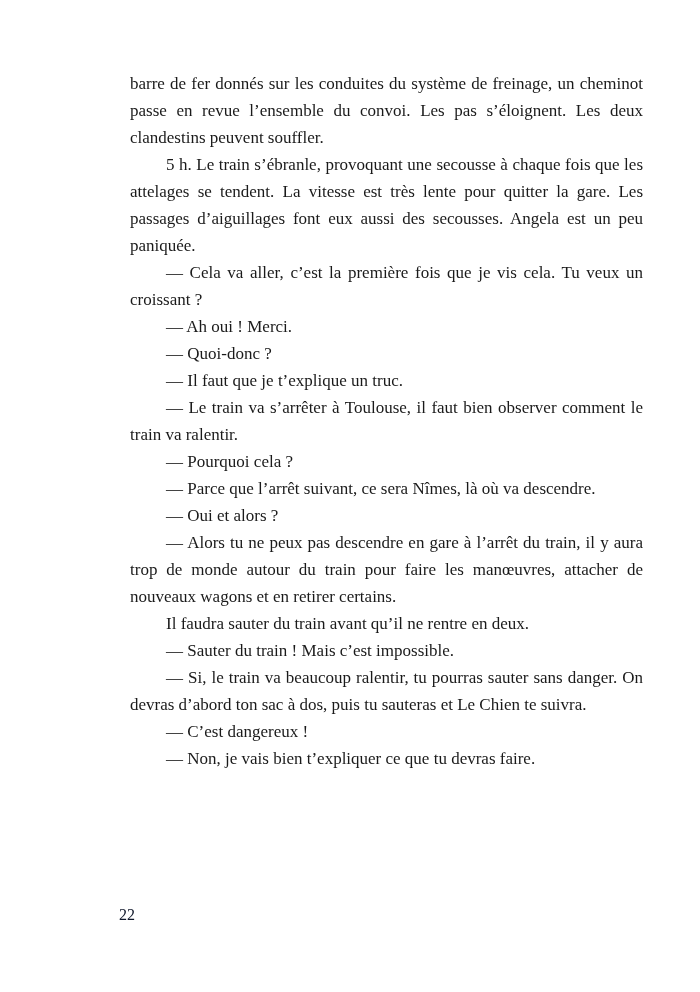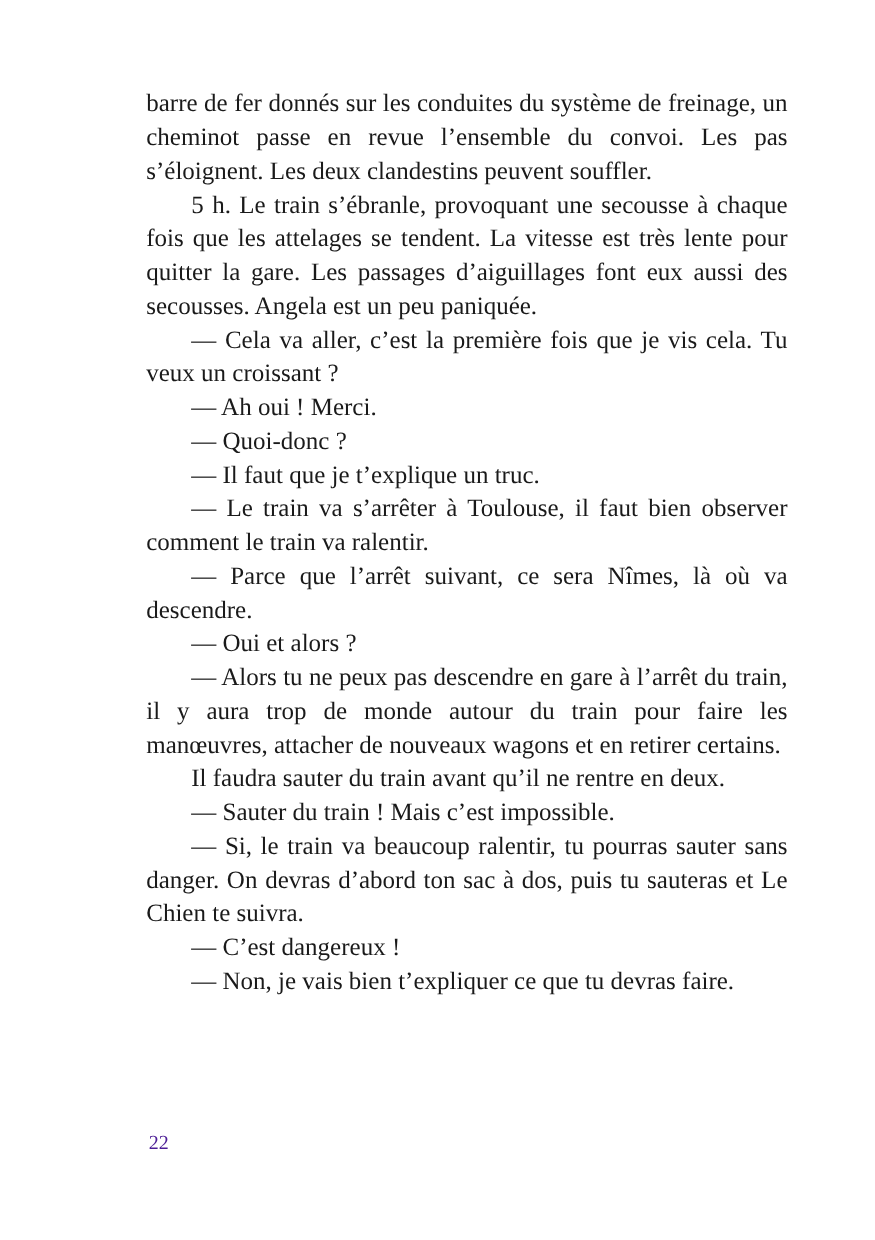--- a/index.html
+++ b/index.html
@@ -11,56 +11,57 @@
     position: relative;
     width: 700px;
     height: 992px;
     background: #ffffff;
     overflow: hidden;
     font-family: "Liberation Serif", "DejaVu Serif", serif;
     color: #1a1a1a;
   }
   .text-block {
     position: absolute;
-    left: 117px;
+    left: 130px;
     top: 70px;
     width: 513px;
-    font-size: 20px;
+    font-size: 17px;
     line-height: 27px;
     text-align: justify;
     text-justify: inter-word;
   }
   .para {
     margin: 0;
     padding: 0;
   }
   .para.indent {
     text-indent: 36px;
   }
   .page-number {
     position: absolute;
     left: 119px;
     top: 905px;
     font-size: 16px;
     line-height: 20px;
-    color: #4c1d95;
+    color: #0f172a;
   }
 </style>
 </head>
 <body>
 
 <div class="page">
   <div class="text-block">
     <p class="para">barre de fer donnés sur les conduites du système de freinage, un cheminot passe en revue l’ensemble du convoi. Les pas s’éloignent. Les deux clandestins peuvent souffler.</p>
     <p class="para indent">5 h. Le train s’ébranle, provoquant une secousse à chaque fois que les attelages se tendent. La vitesse est très lente pour quitter la gare. Les passages d’aiguillages font eux aussi des secousses. Angela est un peu paniquée.</p>
     <p class="para indent">— Cela va aller, c’est la première fois que je vis cela. Tu veux un croissant&nbsp;?</p>
     <p class="para indent">— Ah oui&nbsp;! Merci.</p>
     <p class="para indent">— Quoi-donc&nbsp;?</p>
     <p class="para indent">— Il faut que je t’explique un truc.</p>
     <p class="para indent">— Le train va s’arrêter à Toulouse, il faut bien observer comment le train va ralentir.</p>
+    <p class="para indent">— Pourquoi cela&nbsp;?</p>
     <p class="para indent">— Parce que l’arrêt suivant, ce sera Nîmes, là où va descendre.</p>
     <p class="para indent">— Oui et alors&nbsp;?</p>
     <p class="para indent">— Alors tu ne peux pas descendre en gare à l’arrêt du train, il y aura trop de monde autour du train pour faire les manœuvres, attacher de nouveaux wagons et en retirer certains.</p>
     <p class="para indent">Il faudra sauter du train avant qu’il ne rentre en deux.</p>
     <p class="para indent">— Sauter du train&nbsp;! Mais c’est impossible.</p>
     <p class="para indent">— Si, le train va beaucoup ralentir, tu pourras sauter sans danger. On devras d’abord ton sac à dos, puis tu sauteras et Le Chien te suivra.</p>
     <p class="para indent">— C’est dangereux&nbsp;!</p>
     <p class="para indent">— Non, je vais bien t’expliquer ce que tu devras faire.</p>
   </div>
   <div class="page-number">22</div>

